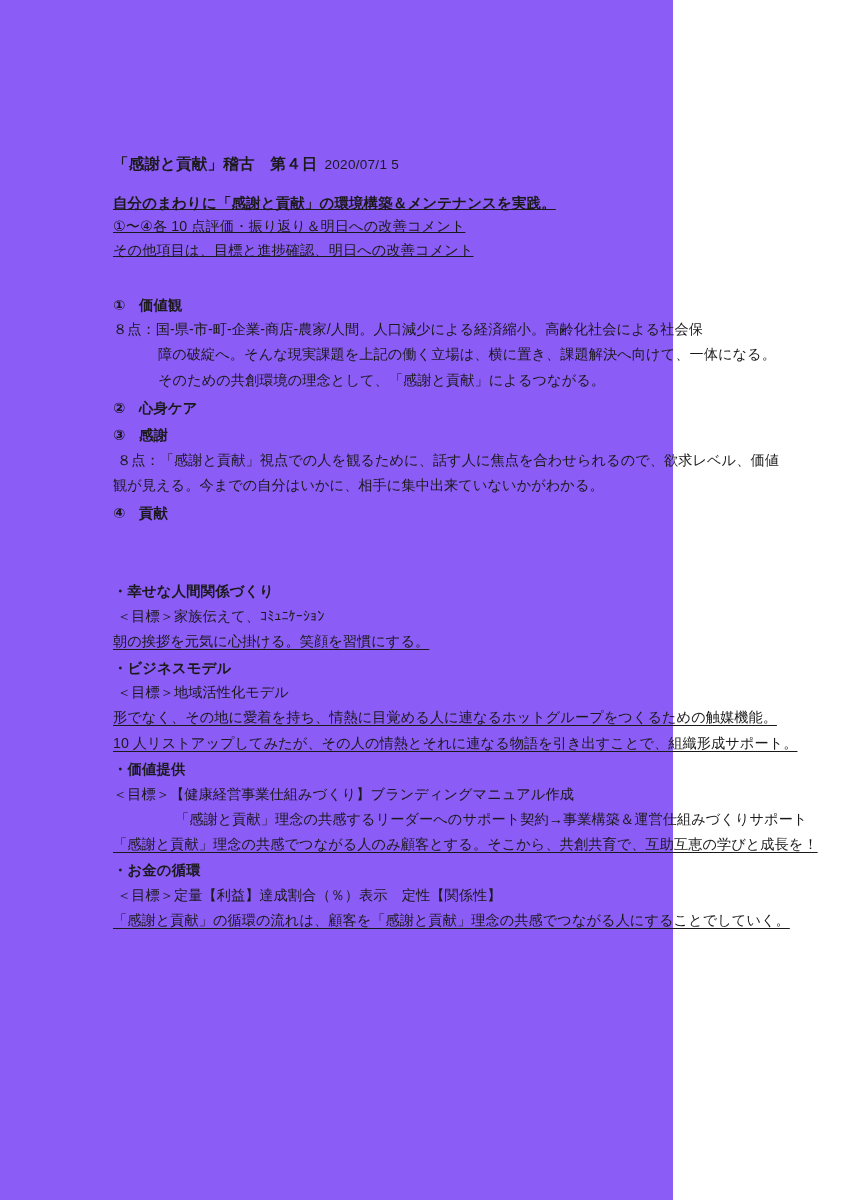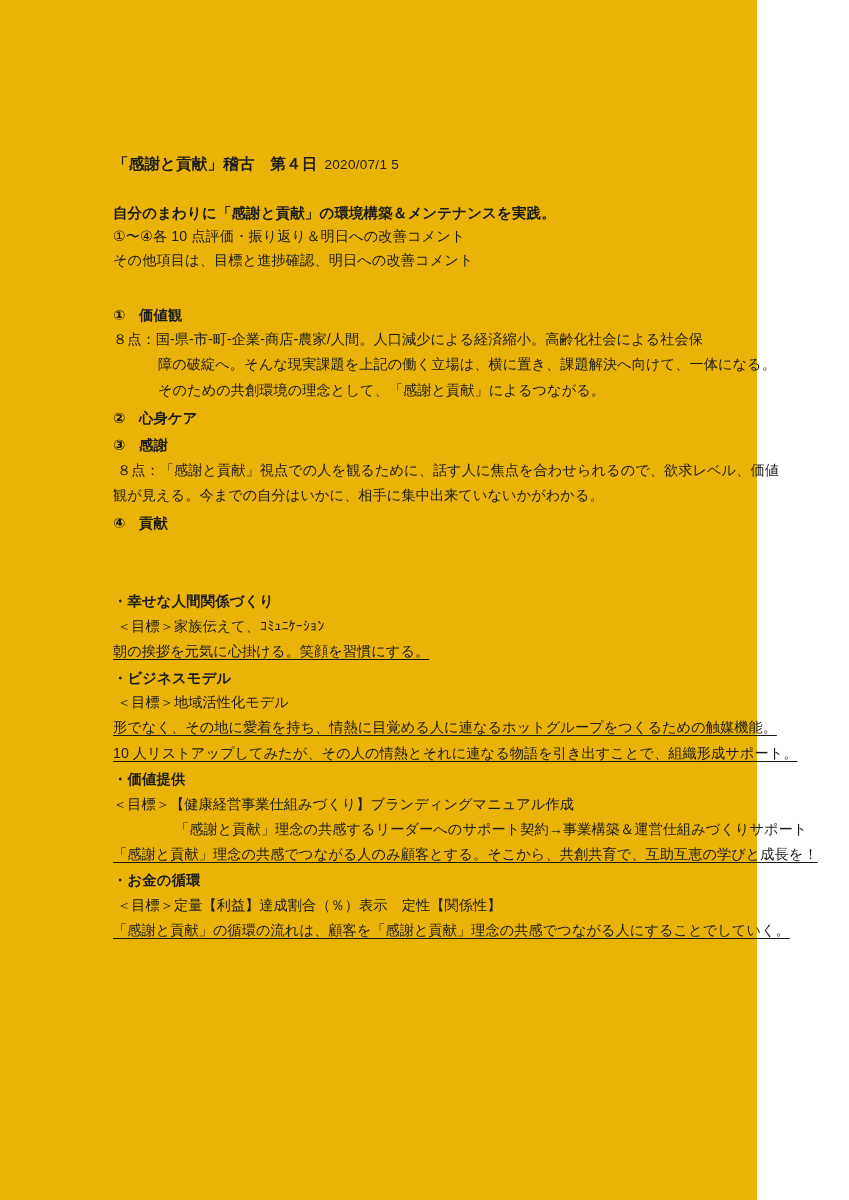--- a/index.html
+++ b/index.html
@@ -9,42 +9,43 @@
   }
   body {
     width: 849px;
     height: 1200px;
     font-family: "Liberation Sans", "DejaVu Sans", sans-serif;
     color: #1a1a1a;
     -webkit-font-smoothing: antialiased;
   }
   .page {
     position: relative;
-    width: 757px;
+    width: 673px;
     height: 1200px;
-    background: #eab308;
+    background: #8b5cf6;
     box-sizing: border-box;
     padding: 152px 111px 2px 113px;
   }
   .doc-title {
     font-size: 15.5px;
     font-weight: bold;
     letter-spacing: 0.2px;
     line-height: 1.55;
     margin: 0 0 0 0;
     white-space: nowrap;
   }
   .doc-title .date {
     font-weight: normal;
     font-size: 13.5px;
     letter-spacing: 0.3px;
     margin-left: 7px;
   }
   .lead-block {
-    margin-top: 26px;
+    margin-top: 16px;
+    text-decoration: underline;
   }
   .lead-bold {
     font-size: 14.5px;
     font-weight: bold;
     line-height: 1.52;
     letter-spacing: 0.1px;
   }
   .lead-line {
     font-size: 14.2px;
     line-height: 1.72;

